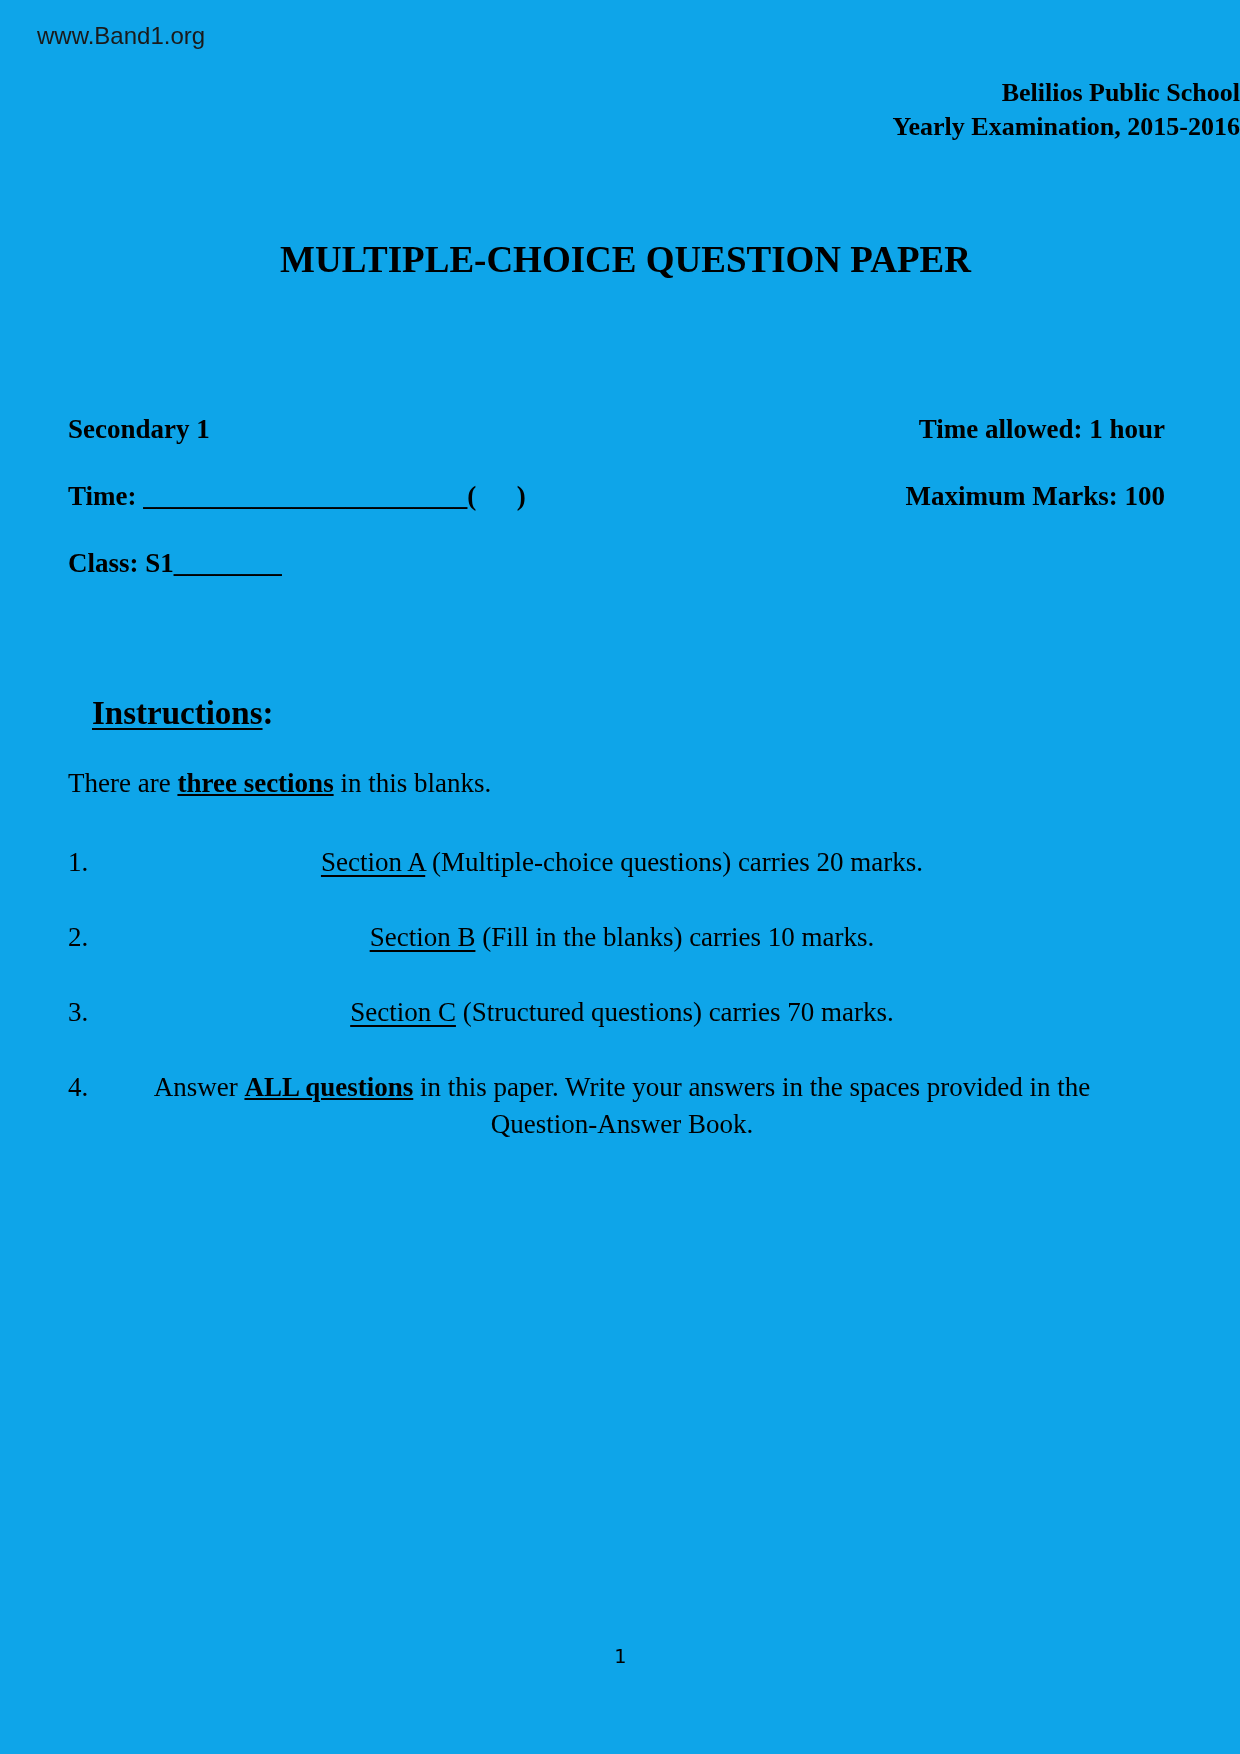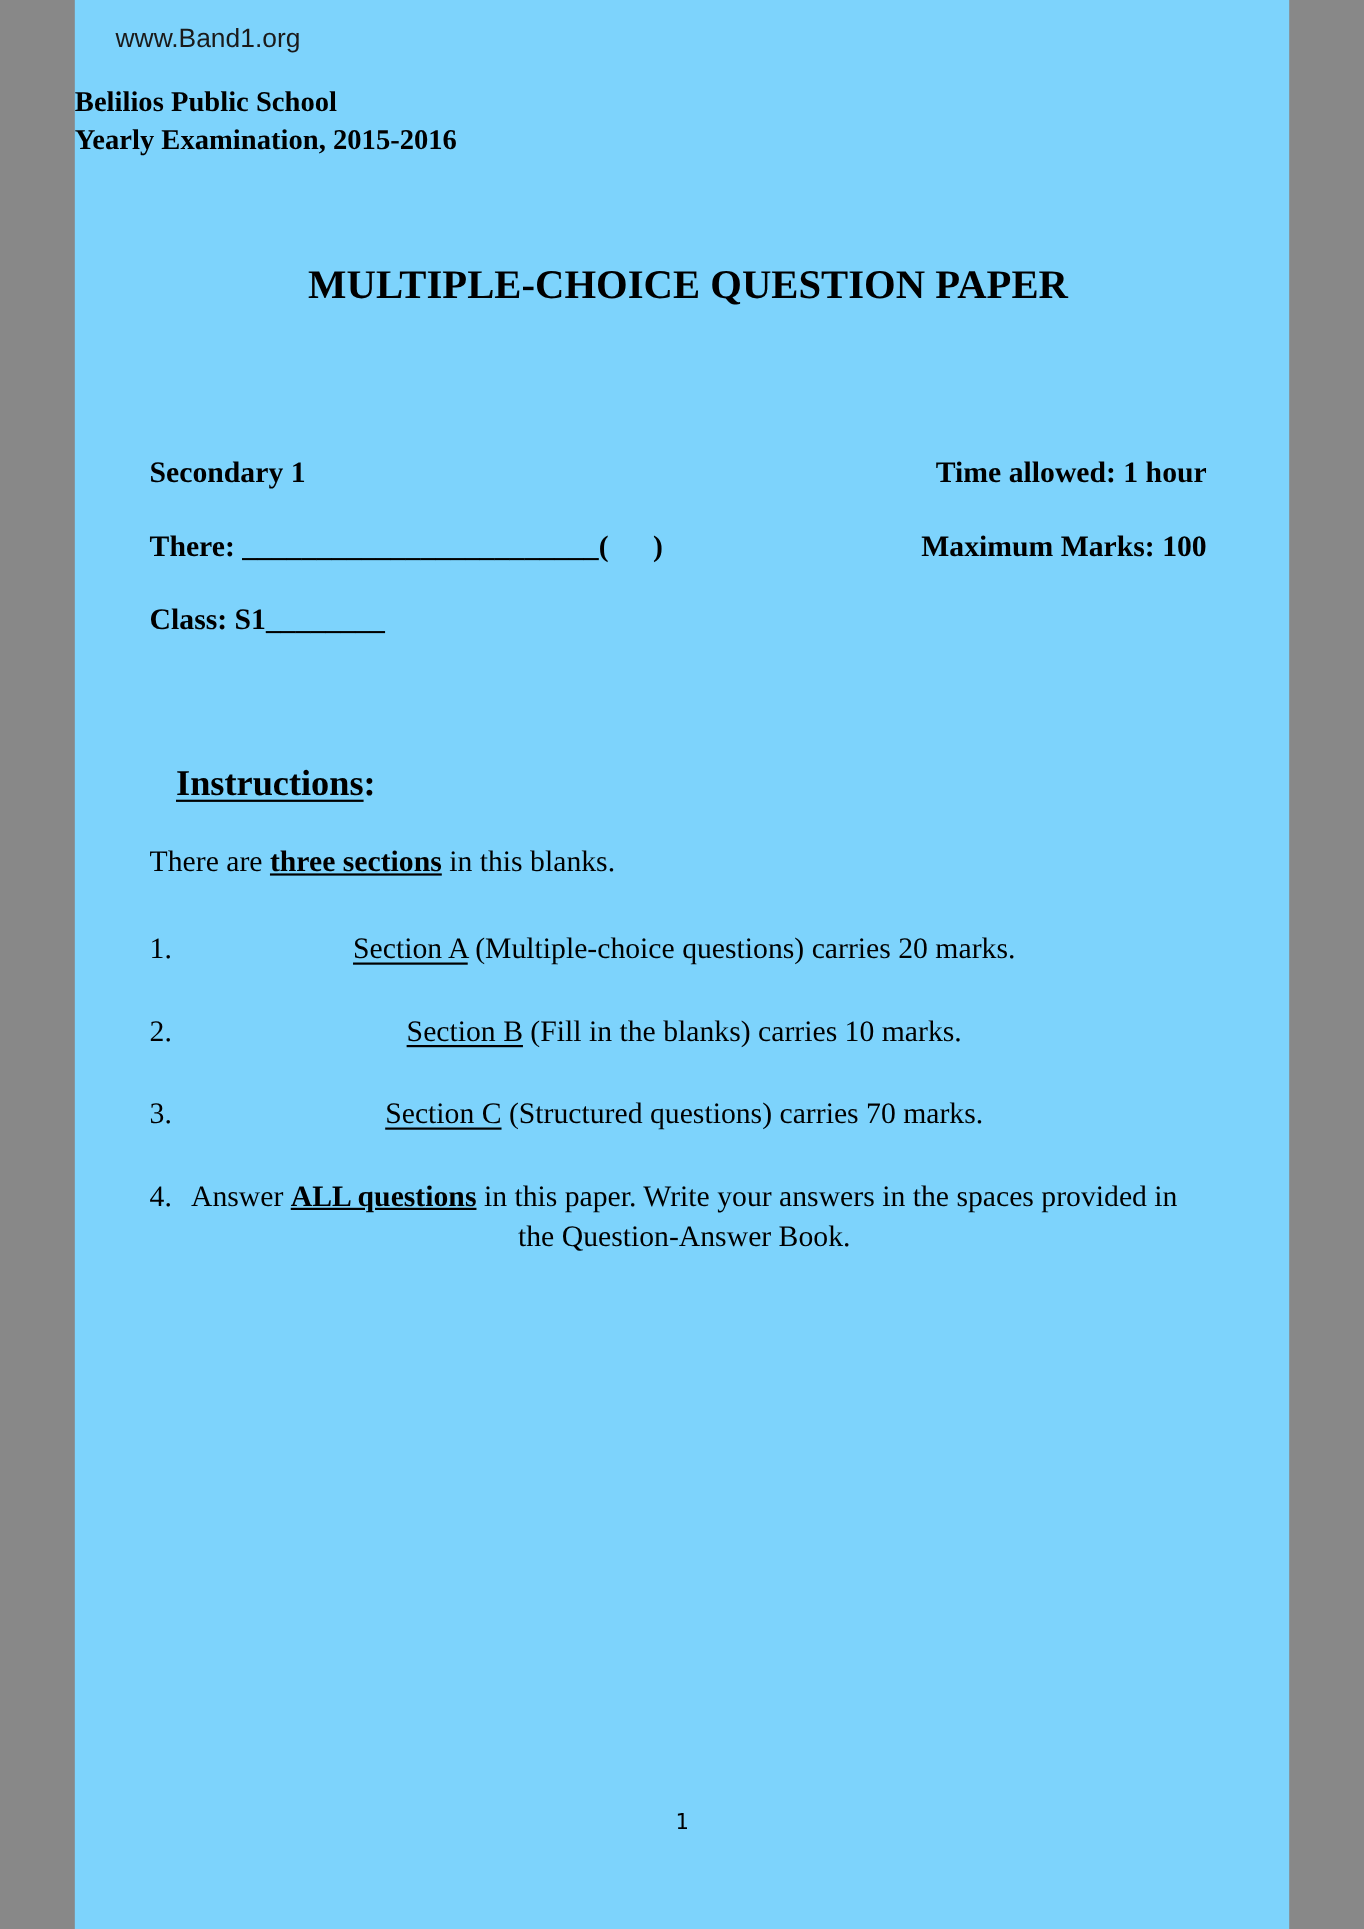--- a/index.html
+++ b/index.html
@@ -1,33 +1,33 @@
 <!DOCTYPE html>
 <html><head>
 <meta charset="utf-8">
 <style>
   html,body{margin:0;padding:0;background:#888;}
   .page{
     position:relative;
-    width:1104px;height:1754px;
+    width:1240px;height:1754px;
     margin:0 auto;
-    background:#7dd3fc;
+    background:#0ea5e9;
     color:#000;
     font-family:"Liberation Serif", serif;
     overflow:hidden;
   }
   .abs{position:absolute;}
   .watermark{
     left:37px;top:22px;
     font-family:"Liberation Sans", sans-serif;
     font-size:24px;color:#1a1a1a;
   }
   .doc-header{
     top:76px;left:0;right:0;
-    text-align:left;
+    text-align:right;
     font-weight:bold;
     font-size:26px;line-height:34px;
   }
   .doc-title{
     top:238px;left:0;right:0;
     text-align:center;
     font-weight:bold;
     font-size:37px;
     padding-left:11px;
   }
@@ -95,21 +95,21 @@
   </div>
 
   <div class="abs doc-title">MULTIPLE-CHOICE QUESTION PAPER</div>
 
   <div class="abs info-row row1">
     <span>Secondary 1</span>
     <span>Time allowed: 1 hour</span>
   </div>
 
   <div class="abs info-row row2">
-    <span><span>There: </span><span>________________________</span><span>(      )</span></span>
+    <span><span>Time: </span><span>________________________</span><span>(      )</span></span>
     <span>Maximum Marks: 100</span>
   </div>
 
   <div class="abs info-row row3">
     <span><span>Class: S1</span><span>________</span></span>
   </div>
 
   <div class="abs instructions-heading">
     <span class="u-head">Instructions</span><span>:</span>
   </div>

